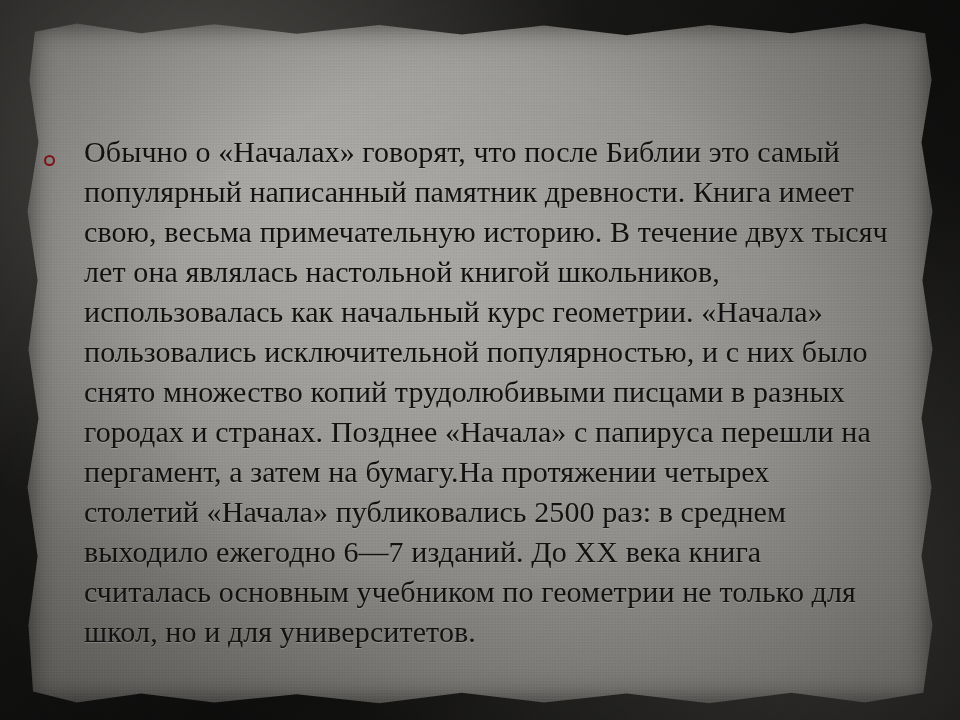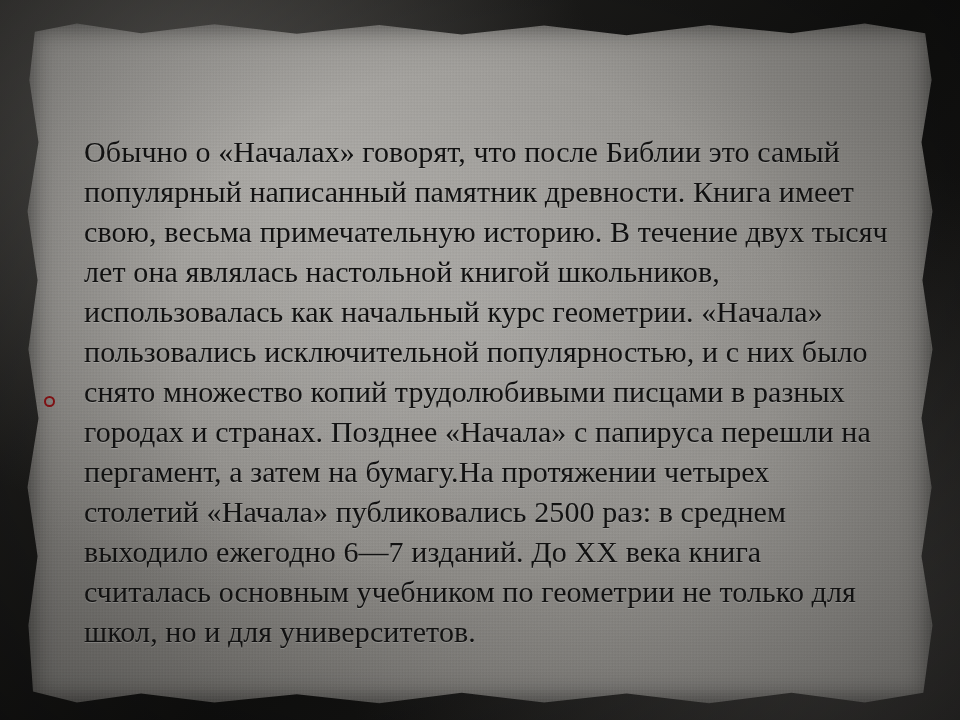--- a/index.html
+++ b/index.html
@@ -72,21 +72,21 @@
 
   .content {
     position: absolute;
     left: 44px;
     top: 132px;
     width: 846px;
   }
 
   .bullet-row {
     display: flex;
-    align-items: center;
+    align-items: flex-start;
   }
 
   .bullet-marker {
     flex: 0 0 auto;
     width: 40px;
     padding-top: 20px;
     text-align: left;
   }
 
   .bullet-dot {

